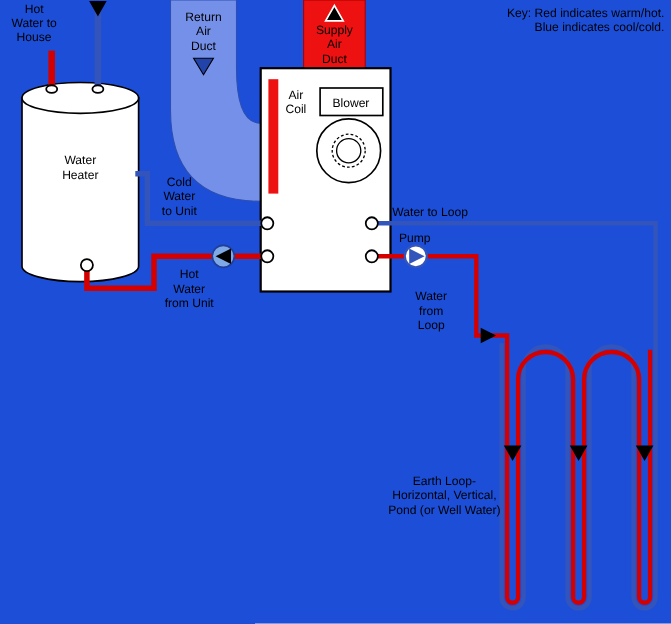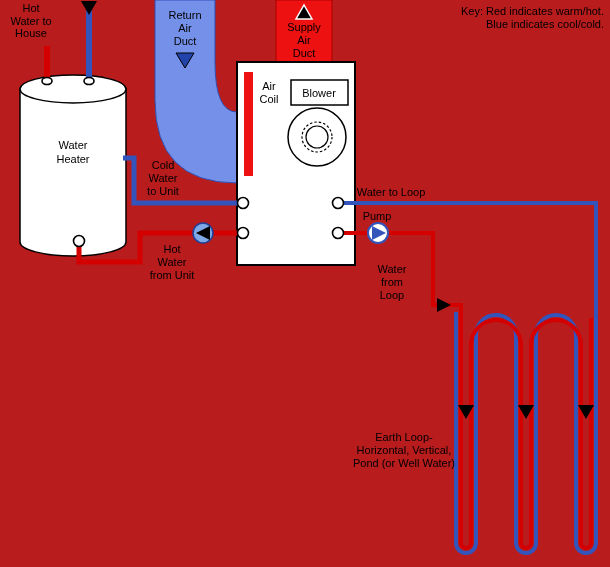--- a/index.html
+++ b/index.html
@@ -4,21 +4,21 @@
 <style>
   :root{
     --hot:#d40000;
     --cold:#3355bb;
     --duct-hot:#ee1111;
     --duct-cold:#7590e8;
     --arrow-black:#000000;
     --pump-left-fill:#7fa8e6;
   }
   html,body{margin:0;padding:0;background:#ffffff;}
-  .stage{width:610px;height:567px;position:relative;background:#b91c1c;overflow:hidden;}
+  .stage{width:610px;height:567px;position:relative;background:#1d4ed8;overflow:hidden;}
   .t{font-family:"Liberation Sans", sans-serif;font-size:11px;fill:#000;}
   .tm{text-anchor:middle;}
   .te{text-anchor:end;}
   .s-hot{stroke:var(--hot);fill:none;}
   .s-cold{stroke:var(--cold);fill:none;}
   .f-ducthot{fill:var(--duct-hot);stroke:#aa0000;stroke-width:1;}
   .f-ductcold{fill:var(--duct-cold);stroke:#2d4fb3;stroke-width:1;}
   .shape{fill:#ffffff;stroke:#000000;}
   .port{fill:#ffffff;stroke:#000000;stroke-width:1.6;}
   .blk{fill:var(--arrow-black);}

